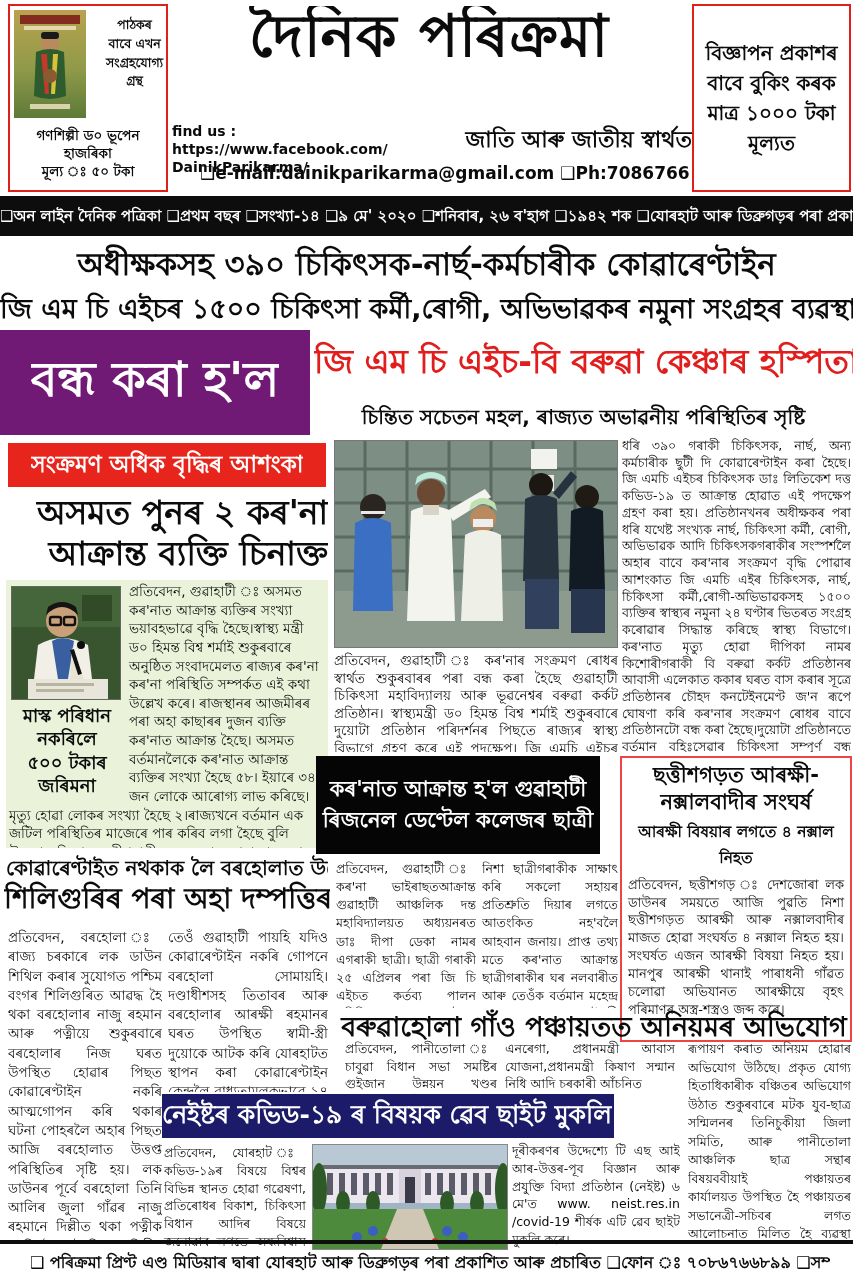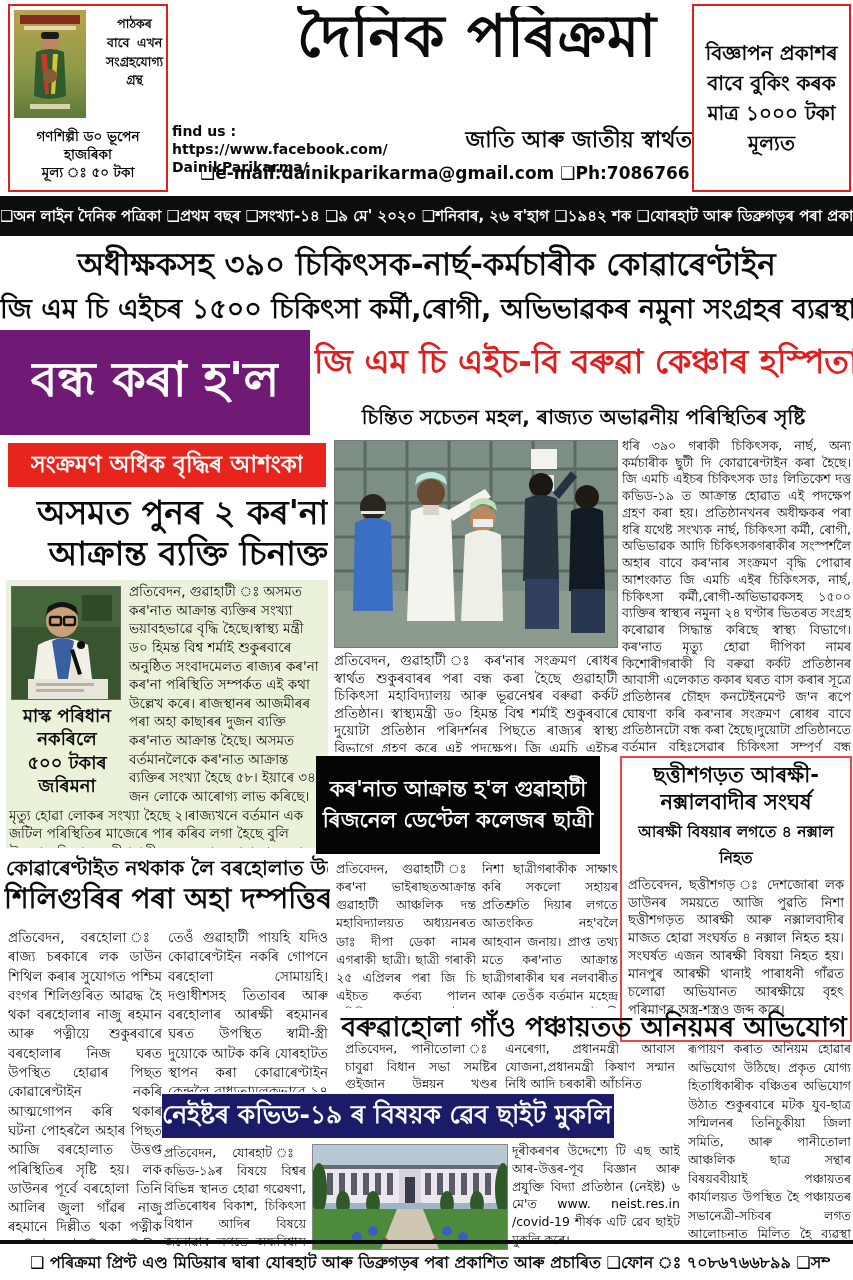--- a/index.html
+++ b/index.html
@@ -6,29 +6,29 @@
   .page{position:relative;width:853px;height:1280px;background:#ffffff;margin:0 auto;
         font-family:"DejaVu Sans","Liberation Sans",sans-serif;color:#0b0b0b;overflow:hidden;}
   .abs{position:absolute;}
   .nowrap{white-space:nowrap;overflow:hidden;}
   .just{text-align:justify;}
   .clip{overflow:hidden;}
 
   
   .ad-box{border:2px solid #e01f1a;background:#fff;box-sizing:border-box;}
   .ad-left{left:8px;top:4px;width:160px;height:188px;padding:4px;}
-  .ad-left-top{display:flex;gap:20px;font-family:Liberation Mono, monospace;}
+  .ad-left-top{display:flex;gap:20px;}
   .ad-left-side{font-size:12.5px;font-weight:bold;text-align:center;line-height:1.5;padding-top:6px;}
   .ad-left-bottom{font-size:13.5px;font-weight:bold;text-align:center;line-height:1.35;margin-top:4px;}
   .ad-right{left:692px;top:4px;width:159px;height:188px;display:flex;align-items:center;justify-content:center;}
   .ad-right-text{font-size:20px;font-weight:bold;text-align:center;line-height:1.5;}
 
   
   .masthead-title{left:168px;top:6px;width:522px;text-align:center;font-size:58px;font-weight:bold;
-                  letter-spacing:1px;line-height:1.05;padding-left:48px;}
+                  letter-spacing:1px;line-height:1.05;}
   .find-us{left:172px;top:122px;width:250px;font-size:14px;font-weight:bold;line-height:1.3;}
   .tagline{left:430px;top:122px;width:262px;font-size:22px;font-weight:bold;text-align:right;}
   .contact-line{left:200px;top:163px;width:490px;font-size:17px;font-weight:bold;}
 
   
   .info-bar{left:0;top:196px;width:853px;height:40px;background:#0d0d0d;color:#fff;
             font-size:15px;font-weight:bold;text-align:center;line-height:40px;}
 
   
   .h1{left:0;top:240px;width:853px;text-align:center;font-size:31px;font-weight:bold;}

